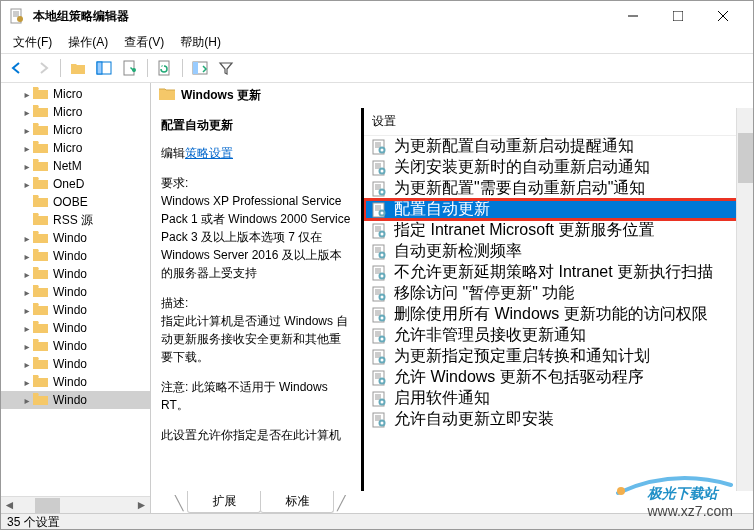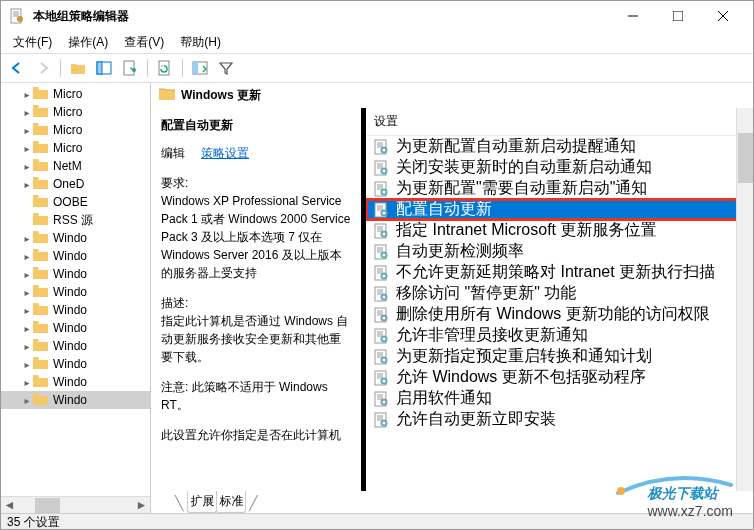--- a/index.html
+++ b/index.html
@@ -41,38 +41,38 @@
     .right-pane { flex: 1; display: flex; flex-direction: column; background: #fff; overflow: hidden;}
     .header-row { display: flex; align-items: center; padding: 4px 8px; font-weight: bold; }
     .header-icon { margin-right: 6px; }
     .header-title { font-size: 12px; }
     
     .content-split { flex: 1; display: flex; overflow: hidden; }
     
     
     .desc-pane { width: 210px; padding: 8px 10px; overflow: hidden; font-size: 12px; line-height: 1.5; }
     .desc-title { font-weight: bold; margin-bottom: 10px; }
-    .desc-link { color: #0066cc; text-decoration: underline; cursor: pointer; padding-left: 16px; }
+    .desc-link { color: #0066cc; text-decoration: underline; cursor: pointer; }
     .desc-section { margin-top: 12px; }
     
     
-    .settings-pane { flex: 1; display: flex; flex-direction: column; border-left: 5px solid #000000; position: relative;}
+    .settings-pane { flex: 1; display: flex; flex-direction: column; border-left: 3px solid #000000; position: relative;}
     .settings-header { padding: 5px 8px; font-size: 12px; border-bottom: 1px solid #eee; }
     .settings-list { flex: 1; overflow: hidden; position: relative;}
     .setting-item { display: flex; align-items: center; padding: 2px 8px; cursor: pointer; height: 21px; white-space: nowrap;}
     .setting-item.selected { background: #0078d7; color: #fff; }
     .setting-item.highlighted { outline: 3px solid #ea3323; outline-offset: -2px; }
     .setting-icon { width: 16px; height: 16px; margin-right: 6px; display: inline-flex; flex-shrink: 0;}
     .setting-label { font-size: 16px; }
     .settings-scroll-v { position: absolute; right: 0; top: 0; bottom: 0; width: 17px; background: #f0f0f0; border-left:1px solid #ddd;}
     .settings-scroll-v .thumb { width: 15px; height: 50px; background: #ccc; margin-top: 25px; margin-left:1px;}
     
     
     .tabs-row { display: flex; align-items: flex-end; height: 22px; padding-left: 20px; border-top:1px solid #fff;}
-    .tab { padding: 2px 2px; border: 1px solid #ccc; border-top: none; background: #fff; font-size: 12px; cursor: pointer; margin-right: -1px; border-radius: 0 0 3px 3px;}
+    .tab { padding: 2px 24px; border: 1px solid #ccc; border-top: none; background: #fff; font-size: 12px; cursor: pointer; margin-right: -1px; border-radius: 0 0 3px 3px;}
     .tab.active { background: #fff; border-bottom: 1px solid #ccc;}
     .tabs-slash { color:#999; margin: 0 4px; font-size:14px; align-self: center;}
     
     
     .statusbar { height: 18px; display: flex; align-items: center; padding: 0 6px; border-top: 1px solid #ccc; font-size: 12px; background: #f0f0f0;}
     
     
     .watermark { position: absolute; right: 20px; bottom: 10px; opacity: 0.9; font-size: 12px; pointer-events: none;}
     .watermark .brand { color: #0a84c1; font-weight: bold; font-size: 14px; font-style: italic;}
     .watermark .url { color: #333; font-size: 14px; }

